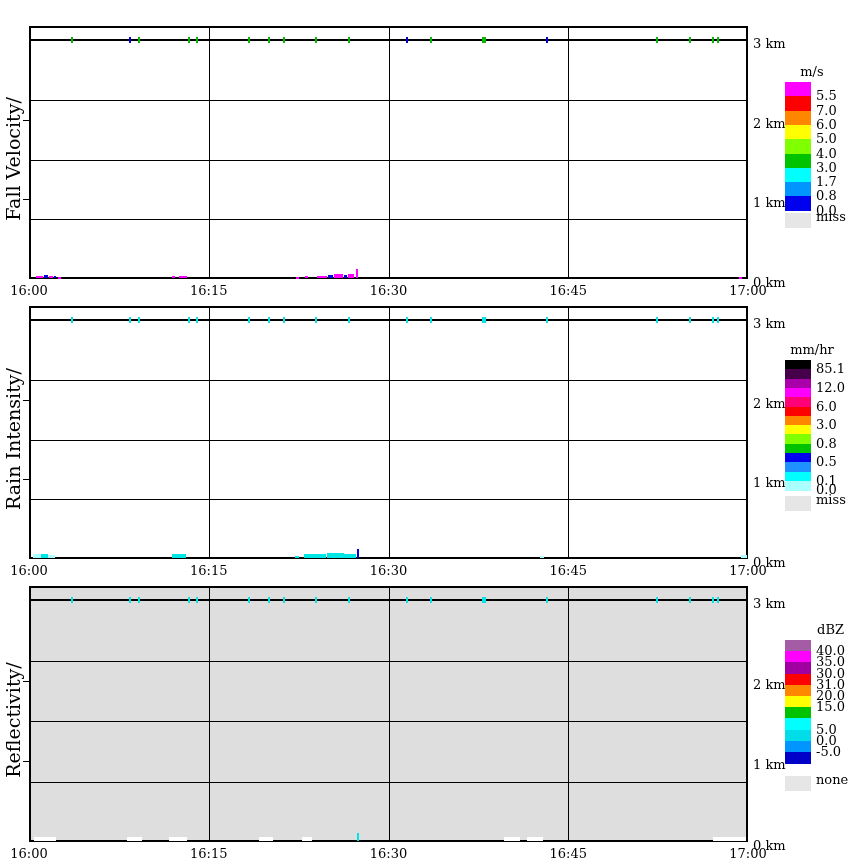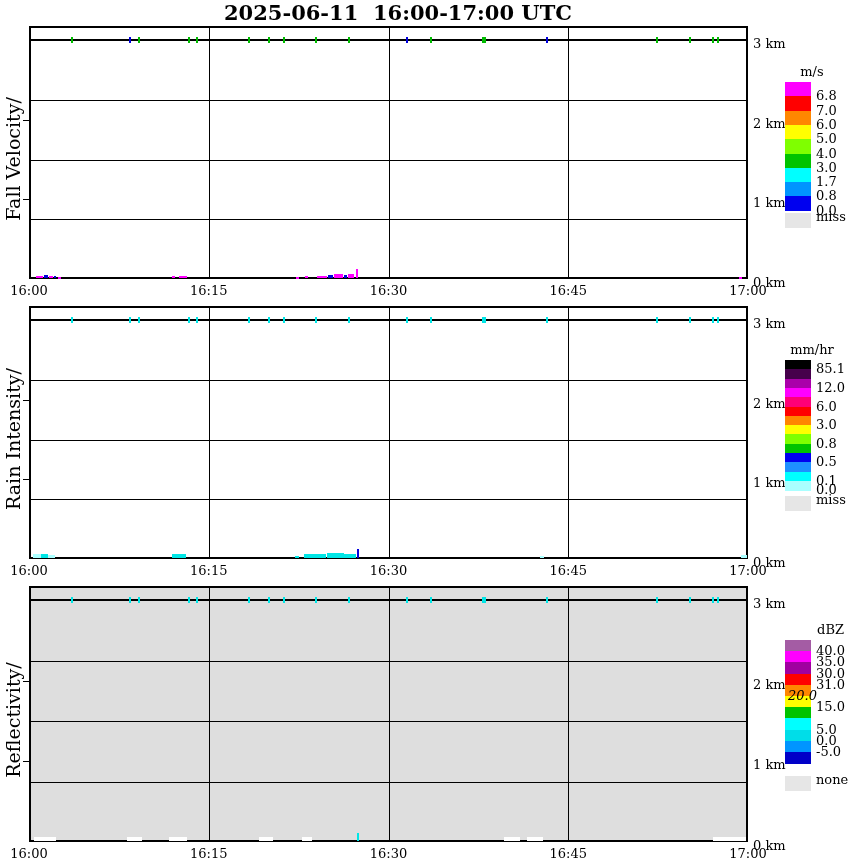--- a/index.html
+++ b/index.html
@@ -8,21 +8,20 @@
   #canvas{position:absolute;left:0;top:0;width:850px;height:868px;}
   .title{position:absolute;left:398px;top:0px;transform:translateX(-50%);
          font-size:21px;font-weight:bold;white-space:pre;letter-spacing:0px;}
   .abs{position:absolute;}
   .lab13{font-size:13px;line-height:14px;white-space:nowrap;}
 </style>
 </head>
 <body>
 
 <div id="canvas">
-  <div class="title">2025-06-11  16:00-17:00 UTC</div>
 
 <div class="abs" style="left: 29px; top: 26px; width: 719px; height: 253px; background: rgb(255, 255, 255); border: 2px solid rgb(0, 0, 0); box-sizing: border-box;"></div>
     <div class="abs" style="left: 29px; top: 39px; width: 719px; height: 2px; background: rgb(0, 0, 0);"></div>
     <div class="abs" style="left: 29px; top: 100px; width: 719px; height: 1px; background: rgb(0, 0, 0);"></div>
     <div class="abs" style="left: 29px; top: 160px; width: 719px; height: 1px; background: rgb(0, 0, 0);"></div>
     <div class="abs" style="left: 29px; top: 219px; width: 719px; height: 1px; background: rgb(0, 0, 0);"></div>
     <div class="abs" style="left: 209px; top: 26px; width: 1px; height: 253px; background: rgb(0, 0, 0);"></div>
     <div class="abs" style="left: 389px; top: 26px; width: 1px; height: 253px; background: rgb(0, 0, 0);"></div>
     <div class="abs" style="left: 568px; top: 26px; width: 1px; height: 253px; background: rgb(0, 0, 0);"></div>
     <div class="abs" style="left: 71px; top: 37px; width: 2px; height: 6px; background: rgb(0, 187, 0);"></div>
@@ -74,21 +73,21 @@
     <div class="abs lab13" style="left: 780px; width: 64px; text-align: center; top: 65px;">m/s</div>
     <div class="abs" style="left: 785px; top: 82px; width: 26px; height: 14.8px; background: rgb(255, 0, 255);"></div>
     <div class="abs" style="left: 785px; top: 96.3px; width: 26px; height: 14.8px; background: rgb(255, 0, 0);"></div>
     <div class="abs" style="left: 785px; top: 110.6px; width: 26px; height: 14.8px; background: rgb(255, 135, 0);"></div>
     <div class="abs" style="left: 785px; top: 124.9px; width: 26px; height: 14.8px; background: rgb(255, 255, 0);"></div>
     <div class="abs" style="left: 785px; top: 139.2px; width: 26px; height: 14.8px; background: rgb(127, 255, 0);"></div>
     <div class="abs" style="left: 785px; top: 153.5px; width: 26px; height: 14.8px; background: rgb(0, 195, 0);"></div>
     <div class="abs" style="left: 785px; top: 167.8px; width: 26px; height: 14.8px; background: rgb(0, 255, 255);"></div>
     <div class="abs" style="left: 785px; top: 182.1px; width: 26px; height: 14.8px; background: rgb(0, 149, 255);"></div>
     <div class="abs" style="left: 785px; top: 196.4px; width: 26px; height: 14.8px; background: rgb(0, 0, 239);"></div>
-    <div class="abs lab13" style="left: 816px; top: 89.3px;">6.8</div>
+    <div class="abs lab13" style="left: 816px; top: 89.3px;">5.5</div>
     <div class="abs lab13" style="left: 816px; top: 103.6px;">7.0</div>
     <div class="abs lab13" style="left: 816px; top: 117.9px;">6.0</div>
     <div class="abs lab13" style="left: 816px; top: 132.2px;">5.0</div>
     <div class="abs lab13" style="left: 816px; top: 146.5px;">4.0</div>
     <div class="abs lab13" style="left: 816px; top: 160.8px;">3.0</div>
     <div class="abs lab13" style="left: 816px; top: 175.1px;">1.7</div>
     <div class="abs lab13" style="left: 816px; top: 189.4px;">0.8</div>
     <div class="abs lab13" style="left: 816px; top: 203.7px;">0.0</div>
     <div class="abs" style="left: 785px; top: 213px; width: 26px; height: 15px; background: rgb(230, 230, 230);"></div>
     <div class="abs lab13" style="left: 816px; top: 210px;">miss</div>
@@ -222,21 +221,21 @@
     <div class="abs" style="left: 785px; top: 696px; width: 26px; height: 11.7px; background: rgb(255, 255, 0);"></div>
     <div class="abs" style="left: 785px; top: 707.2px; width: 26px; height: 11.7px; background: rgb(0, 195, 0);"></div>
     <div class="abs" style="left: 785px; top: 718.4px; width: 26px; height: 11.7px; background: rgb(0, 255, 255);"></div>
     <div class="abs" style="left: 785px; top: 729.6px; width: 26px; height: 11.7px; background: rgb(0, 221, 232);"></div>
     <div class="abs" style="left: 785px; top: 740.8px; width: 26px; height: 11.7px; background: rgb(0, 149, 255);"></div>
     <div class="abs" style="left: 785px; top: 752px; width: 26px; height: 11.7px; background: rgb(0, 0, 200);"></div>
     <div class="abs lab13" style="left: 816px; top: 644.2px;">40.0</div>
     <div class="abs lab13" style="left: 816px; top: 655.4px;">35.0</div>
     <div class="abs lab13" style="left: 816px; top: 666.6px;">30.0</div>
     <div class="abs lab13" style="left: 816px; top: 677.8px;">31.0</div>
-    <div class="abs lab13" style="left: 788px; top: 689px; font-style: italic;">20.0</div>
+    <div class="abs lab13" style="left: 816px; top: 689px;">20.0</div>
     <div class="abs lab13" style="left: 816px; top: 700.2px;">15.0</div>
     <div class="abs lab13" style="left: 816px; top: 711.4px; margin-left: 38px;">10.0</div>
     <div class="abs lab13" style="left: 816px; top: 722.6px;">5.0</div>
     <div class="abs lab13" style="left: 816px; top: 733.8px;">0.0</div>
     <div class="abs lab13" style="left: 816px; top: 745px;">-5.0</div>
     <div class="abs" style="left: 785px; top: 776px; width: 26px; height: 15px; background: rgb(230, 230, 230);"></div>
     <div class="abs lab13" style="left: 816px; top: 773px;">none</div>
   </div>
 
 </body></html>

